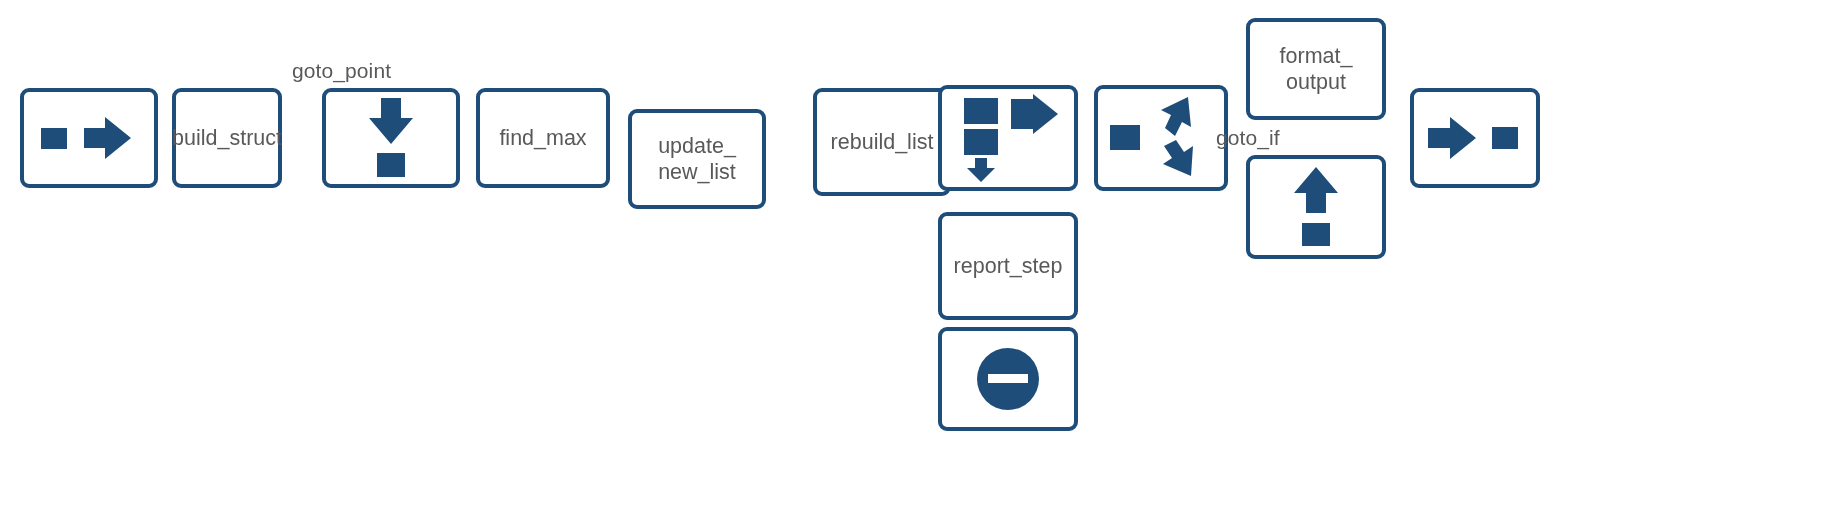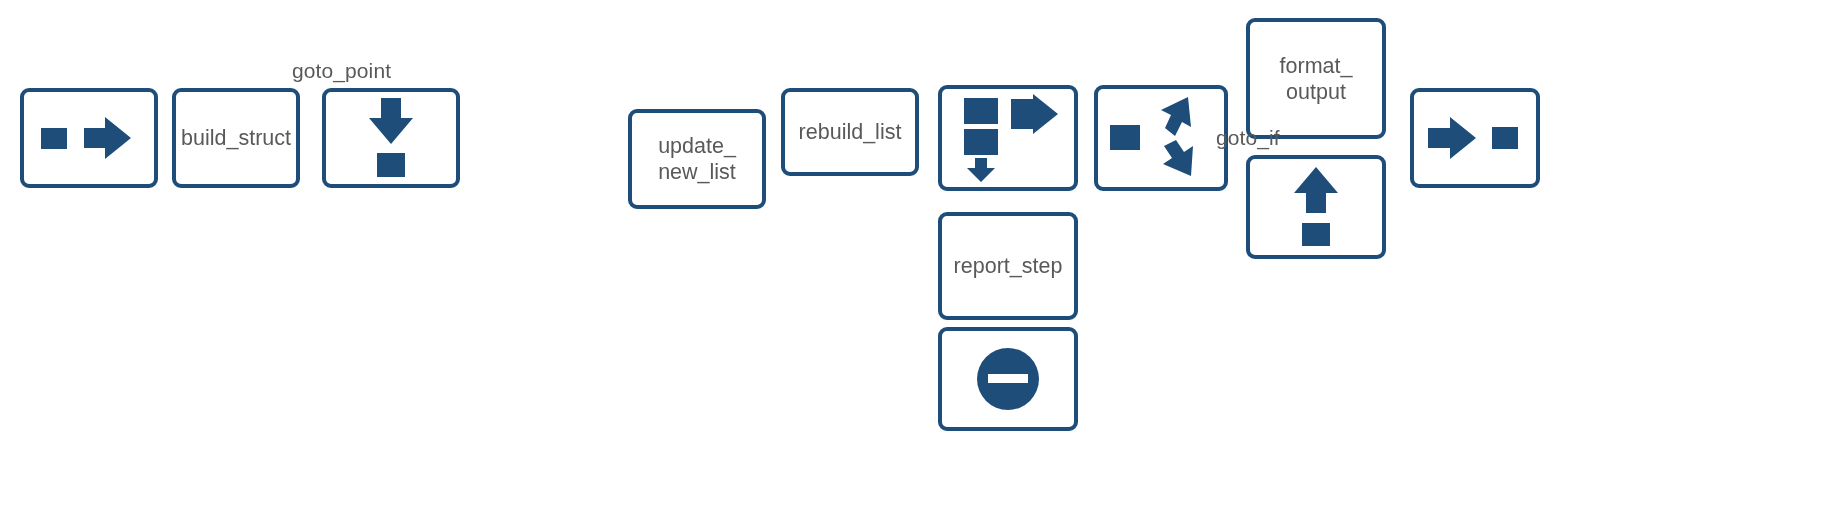--- a/index.html
+++ b/index.html
@@ -45,37 +45,40 @@
 
 <div id="canvas">
     <div class="node-box" style="left: 20px; top: 88px; width: 138px; height: 100px;">
       <div class="icon-wrap">
         <svg width="100" height="46" viewBox="0 0 100 46">
         <rect x="2" y="13" width="26" height="21" fill="#1e4d79"></rect>
         <path d="M45 13 h21 v-11 l26 21 l-26 21 v-11 h-21 z" fill="#1e4d79"></path>
       </svg>
       </div>
     </div>
-    <div class="node-box" style="left: 172px; top: 88px; width: 128px; height: 100px;">
+    <div class="node-box" style="left: 172px; top: 88px; width: 110px; height: 100px;">
       <div class="box-text">build_struct</div>
     </div>
     <div class="node-label" style="left: 292px; top: 58px; width: 198px;">goto_point</div>
     <div class="node-box" style="left: 322px; top: 88px; width: 138px; height: 100px;">
       <div class="icon-wrap">
         <svg width="62" height="84" viewBox="0 0 62 84">
         <path d="M21 2 h20 v20 h12 l-22 26 l-22 -26 h12 z" fill="#1e4d79"></path>
         <rect x="17" y="57" width="28" height="24" fill="#1e4d79"></rect>
       </svg>
       </div>
     </div>
+    <div class="node-box" style="left: 476px; top: 88px; width: 134px; height: 100px;">
+      <div class="box-text">find_max</div>
+    </div>
     <div class="node-box" style="left: 628px; top: 88px; width: 138px; height: 100px; margin-top: 21px;">
       <div class="box-text">update_
 new_list</div>
     </div>
-    <div class="node-box" style="left: 781px; top: 88px; width: 138px; height: 88px;">
+    <div class="node-box" style="left: 813px; top: 88px; width: 138px; height: 108px;">
       <div class="box-text">rebuild_list</div>
     </div>
     <div class="node-box" style="left: 938px; top: 85px; width: 140px; height: 106px;">
       <div class="icon-wrap">
         <svg width="104" height="88" viewBox="0 0 104 88">
         <rect x="8" y="4" width="34" height="26" fill="#1e4d79"></rect>
         <rect x="8" y="35" width="34" height="26" fill="#1e4d79"></rect>
         <path d="M55 5 h22 v-5 l25 20 l-25 20 v-5 h-22 z" fill="#1e4d79"></path>
         <path d="M19 64 h12 v10 h8 l-14 14 l-14 -14 h8 z" fill="#1e4d79"></path>
       </svg>
@@ -94,21 +97,21 @@
     </div>
     <div class="node-box" style="left: 1094px; top: 85px; width: 134px; height: 106px;">
       <div class="icon-wrap">
         <svg width="106" height="88" viewBox="0 0 106 88">
         <rect x="2" y="31" width="30" height="25" fill="#1e4d79"></rect>
         <path d="M57 34 l6 -13 l-10 -5 l27 -13 l3 30 l-9 -5 l-7 14 z" fill="#1e4d79"></path>
         <path d="M56 52 l8 12 l-9 6 l28 12 l2 -30 l-9 6 l-8 -12 z" fill="#1e4d79"></path>
       </svg>
       </div>
     </div>
-    <div class="node-box" style="left: 1246px; top: 18px; width: 140px; height: 121px;">
+    <div class="node-box" style="left: 1246px; top: 18px; width: 140px; height: 102px;">
       <div class="box-text">format_
 output</div>
     </div>
     <div class="node-label" style="left: 1216px; top: 125px; width: 200px;">goto_if</div>
     <div class="node-box" style="left: 1246px; top: 155px; width: 140px; height: 104px;">
       <div class="icon-wrap">
         <svg width="62" height="84" viewBox="0 0 62 84">
         <path d="M31 2 l22 26 h-12 v20 h-20 v-20 h-12 z" fill="#1e4d79"></path>
         <rect x="17" y="58" width="28" height="23" fill="#1e4d79"></rect>
       </svg>

